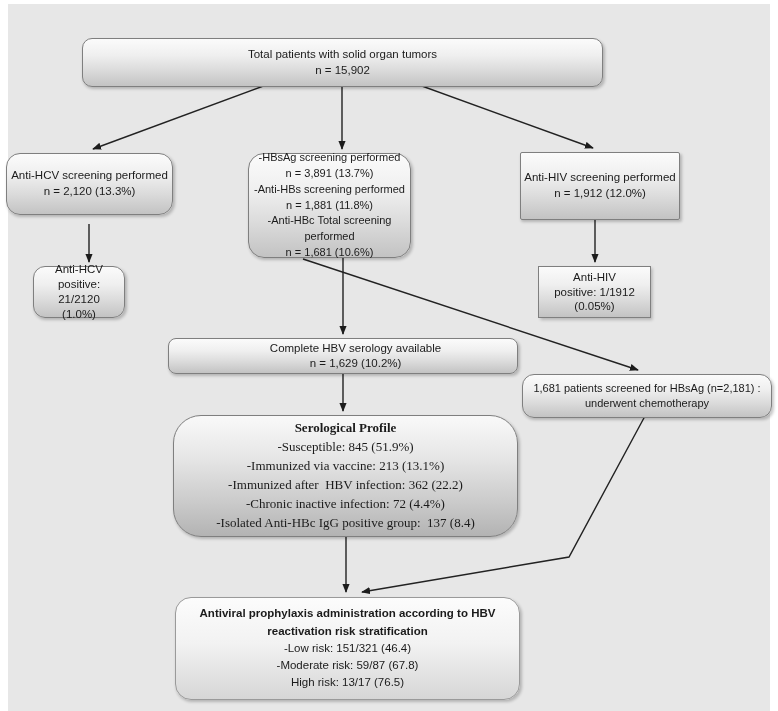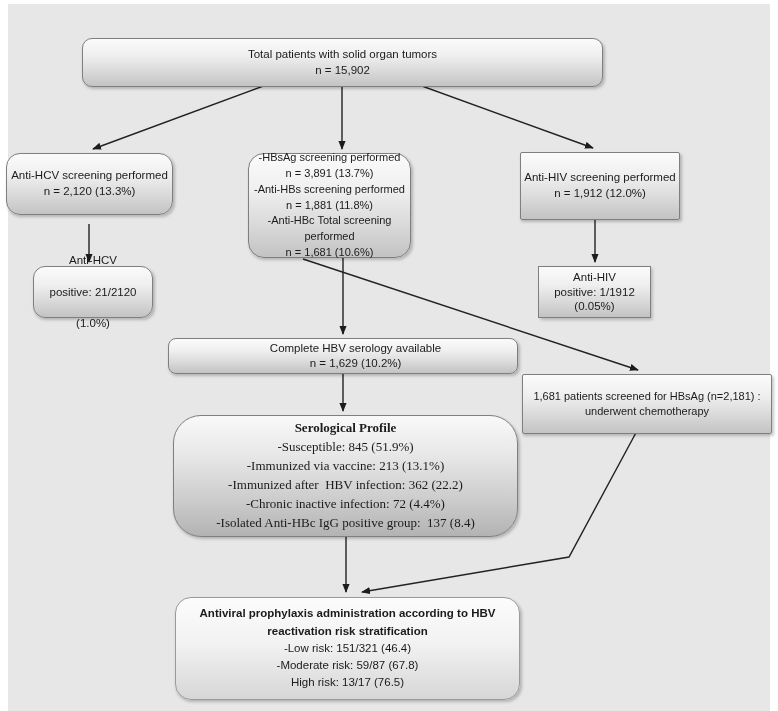--- a/index.html
+++ b/index.html
@@ -22,24 +22,24 @@
     text-align:center;color:#1b1b1b;
     font-size:11px;line-height:1.38;
     padding:2px 3px;
   }
   .ln{white-space:pre-wrap;}
   .bold{font-weight:bold;}
   #node-total{left:82px;top:8px;width:521px;height:49px;border-radius:10px;font-size:11.5px;margin-top:30px;}
   #node-hcv-screening{left:6px;top:153px;width:167px;height:62px;border-radius:14px;font-size:11.5px;}
   #node-hbv-screening{left:248px;top:153px;width:163px;height:105px;border-radius:16px;line-height:1.45;}
   #node-hiv-screening{left:520px;top:152px;width:160px;height:68px;border-radius:2px;font-size:11.5px;}
-  #node-hcv-positive{left:33px;top:266px;width:120px;height:52px;border-radius:12px;font-size:11.5px;line-height:1.3;gap:17px;}
+  #node-hcv-positive{left:33px;top:266px;width:92px;height:52px;border-radius:12px;font-size:11.5px;line-height:1.3;}
   #node-hiv-positive{left:538px;top:266px;width:113px;height:52px;border-radius:0;font-size:11.5px;line-height:1.3;}
   #node-hbv-serology{left:168px;top:338px;width:350px;height:36px;border-radius:8px;font-size:11.5px;line-height:1.3;padding-left:28px;}
-  #node-chemotherapy{left:522px;top:374px;width:250px;height:60px;border-radius:2px;line-height:1.35;}
+  #node-chemotherapy{left:522px;top:374px;width:250px;height:44px;border-radius:12px;line-height:1.35;}
   #node-serological-profile{
     left:173px;top:415px;width:345px;height:122px;border-radius:28px;
     font-family:"Liberation Serif",serif;font-size:13px;line-height:1.46;
     background:linear-gradient(180deg,#f9f9f9 0%,#e6e6e6 35%,#cccccc 70%,#b3b3b3 100%);
   }
   #node-prophylaxis{
     left:175px;top:597px;width:345px;height:103px;border-radius:16px;
     font-size:11.5px;line-height:1.5;
     border:1.4px solid #9a9a9a;
     background:linear-gradient(180deg,#fcfcfc 0%,#f2f2f2 45%,#d6d6d6 100%);

